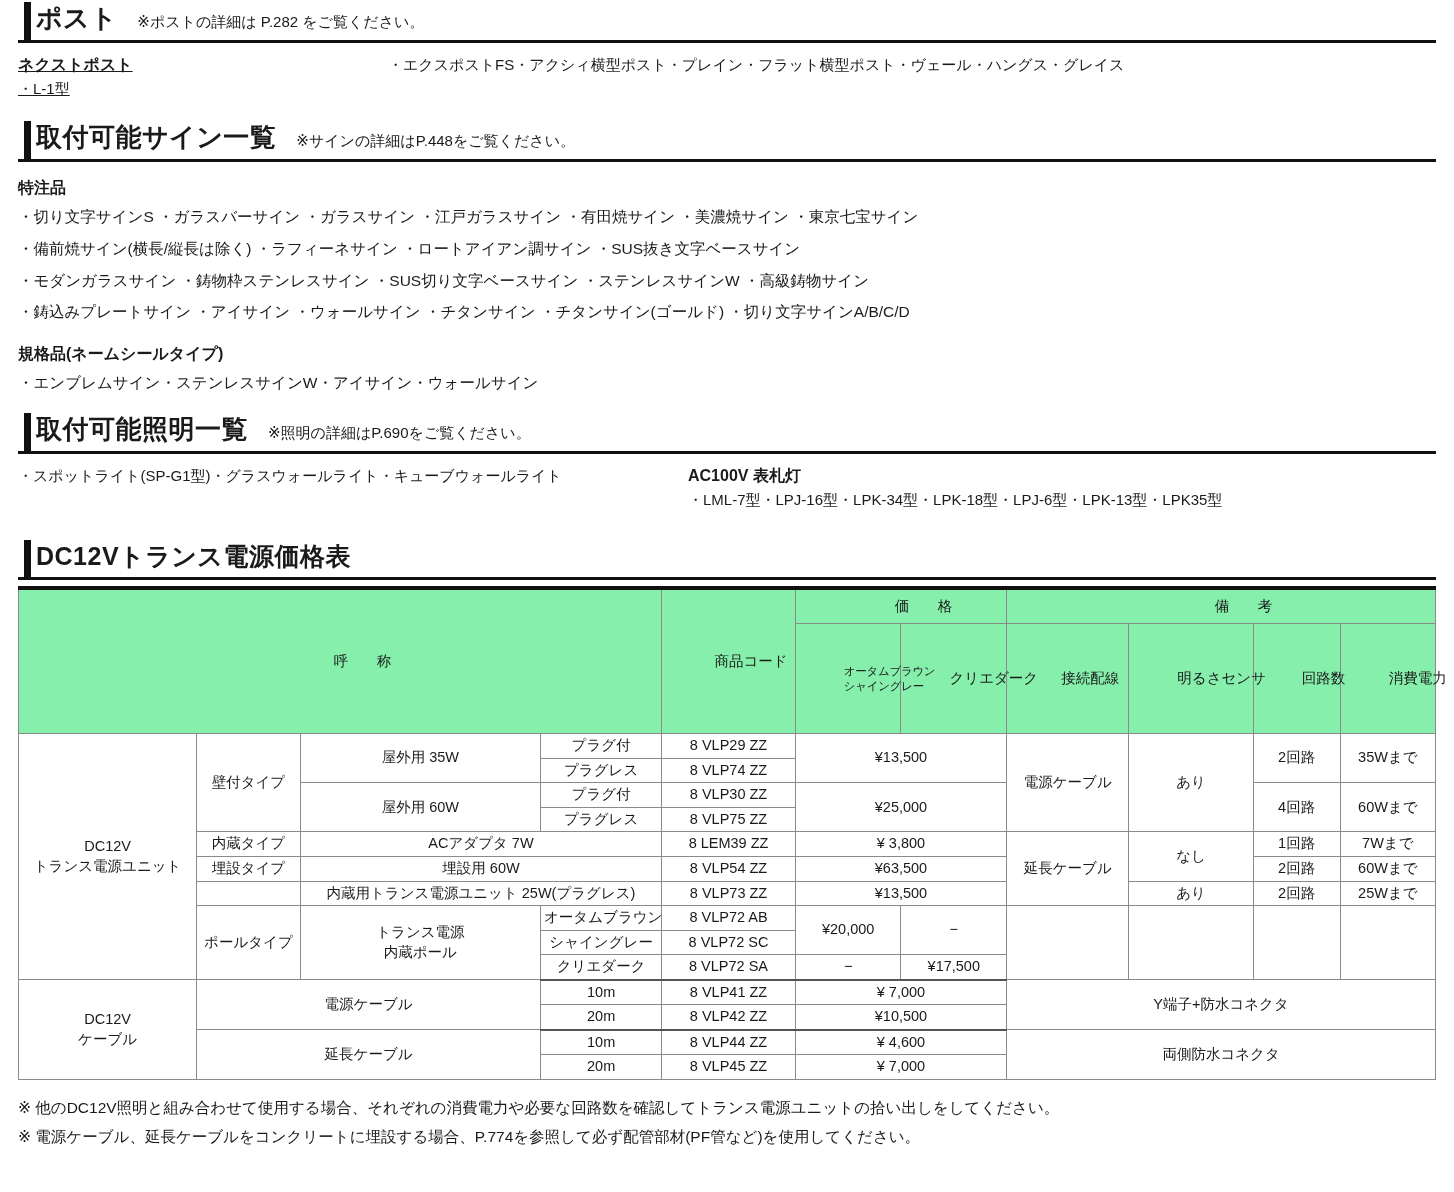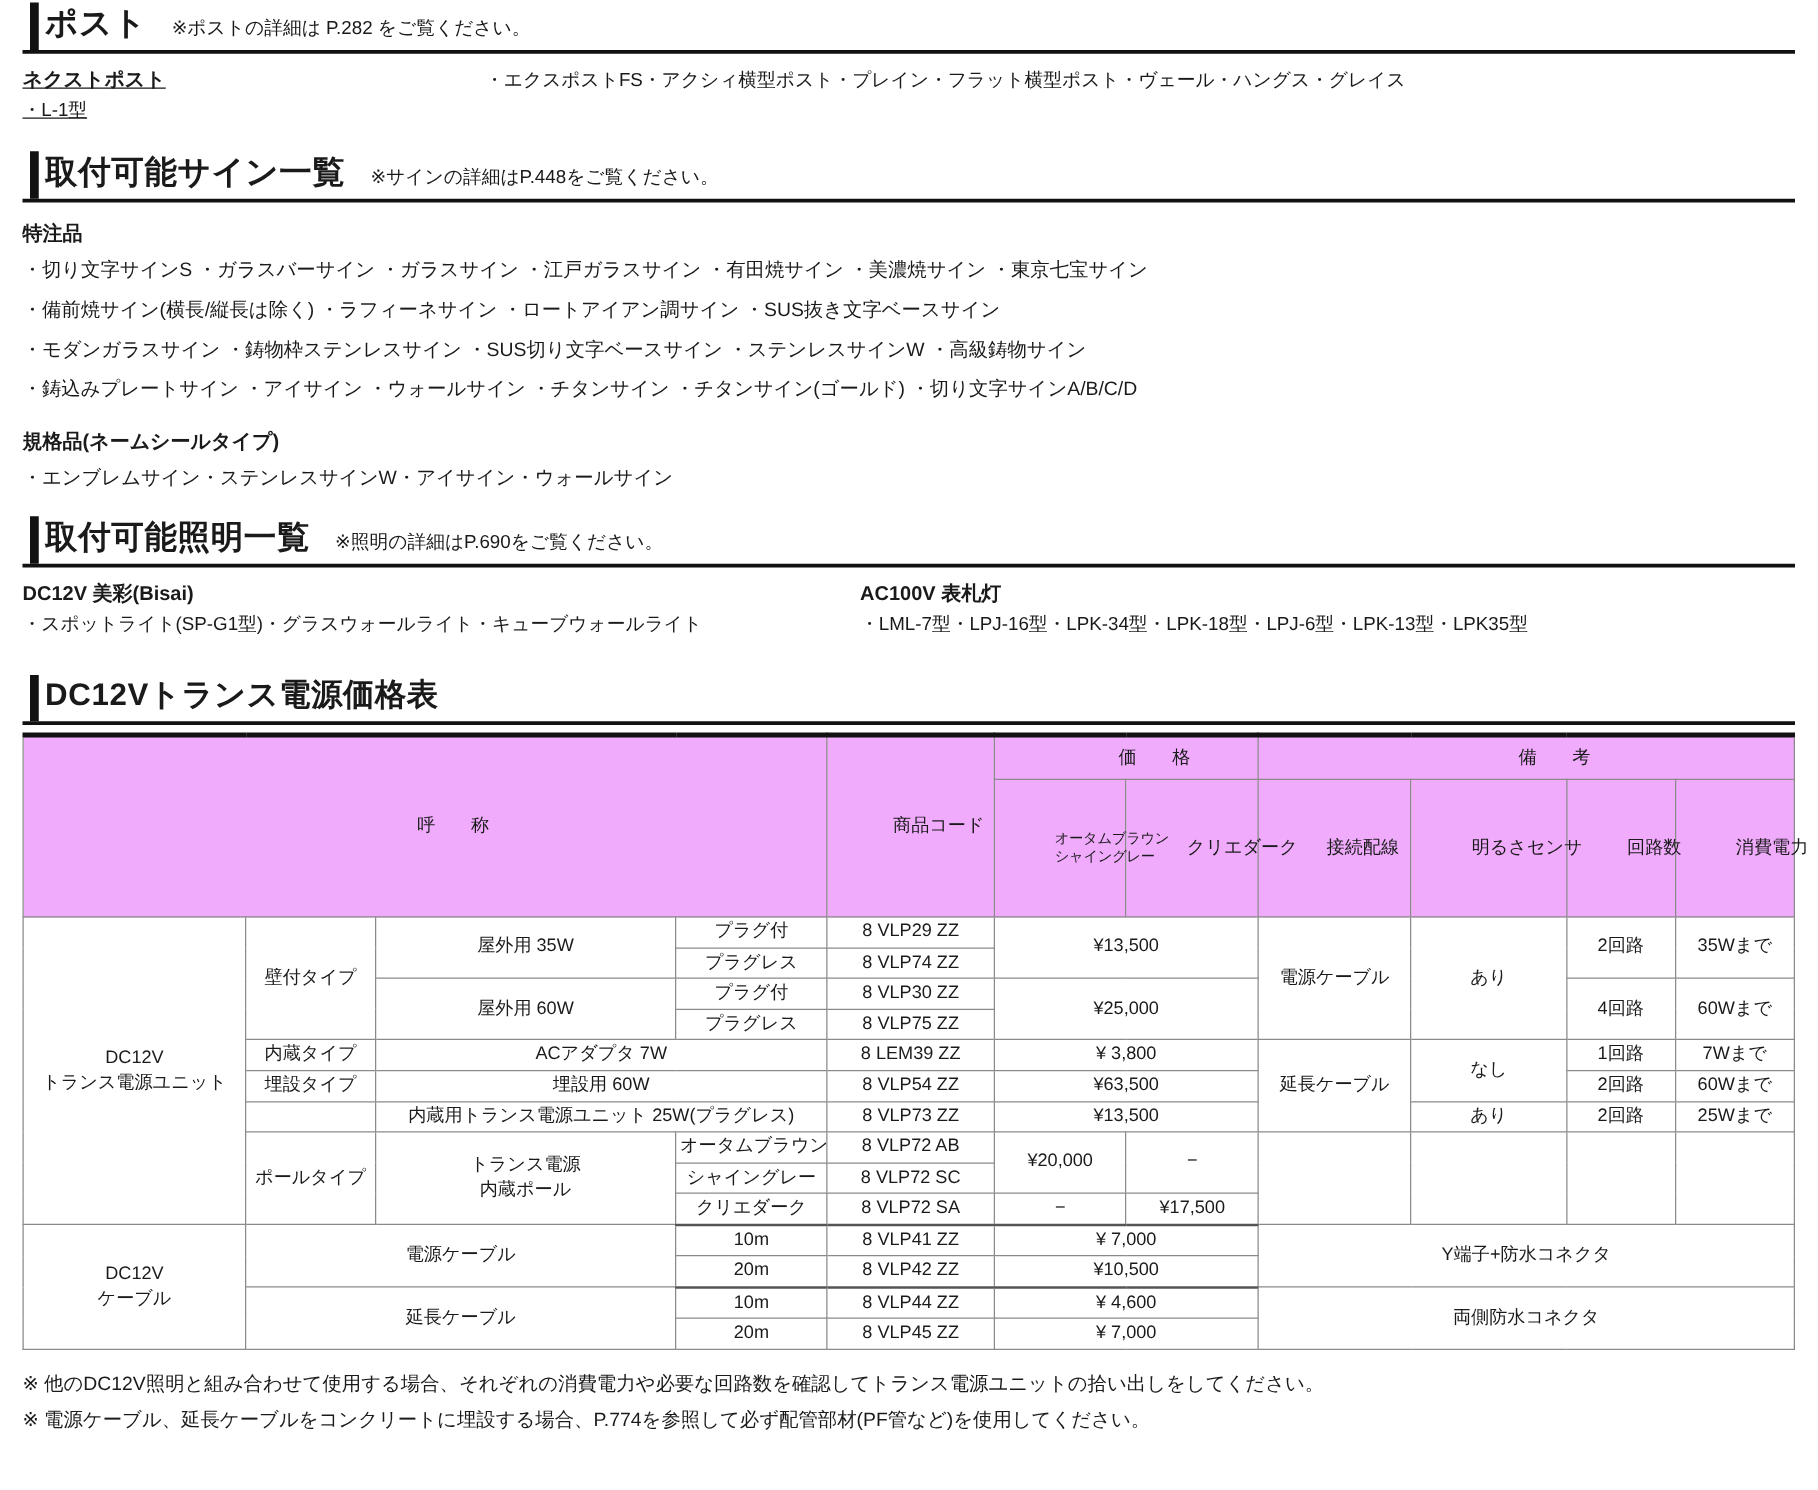--- a/index.html
+++ b/index.html
@@ -95,21 +95,21 @@
     border: 1px solid #8a8a8a;
     font-size: 14.5px;
     font-weight: normal;
     text-align: center;
     vertical-align: middle;
     padding: 2px 3px;
     line-height: 1.35;
     white-space: nowrap;
   }
   table.price thead th {
-    background: #f0abfc;
+    background: #86efac;
     padding-left: 48px;
   }
   table.price thead th.h-main { height: 36px; }
   table.price thead th.h-tall { height: 110px; }
   .h-spaced { letter-spacing: 7px; padding-left: 7px; }
   .two-line { font-size: 11.5px; line-height: 1.3; letter-spacing: -0.3px; }
   td.lbl-2l { line-height: 1.55; }
   tr.sec-end > td { border-bottom: 2px solid #555555; }
   .tbl-bottom > td { border-bottom: 3px solid #111111; }
   td.blank { border-left: 1px solid #8a8a8a; }
@@ -164,21 +164,20 @@
 
   <div class="gap-s"></div>
 
   <div class="sec-head">
     <span class="sec-title">取付可能照明一覧</span>
     <span class="sec-note">※照明の詳細はP.690をご覧ください。</span>
   </div>
 
   <div class="cols2">
     <div style="width:670px;flex:0 0 670px;">
-      <div class="grp-title">DC12V 美彩(Bisai)</div>
       <div class="grp-line">・スポットライト(SP-G1型)・グラスウォールライト・キューブウォールライト</div>
     </div>
     <div class="col-b">
       <div class="grp-title">AC100V 表札灯</div>
       <div class="grp-line">・LML-7型・LPJ-16型・LPK-34型・LPK-18型・LPJ-6型・LPK-13型・LPK35型</div>
     </div>
   </div>
 
   <div class="gap-l"></div>
 

